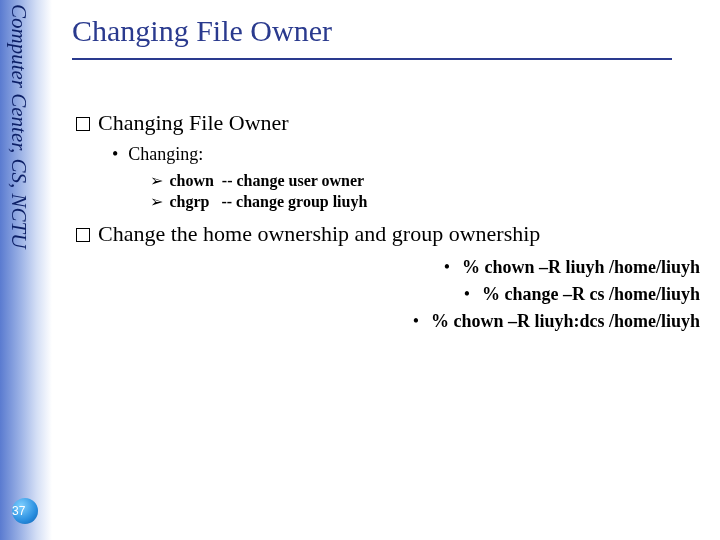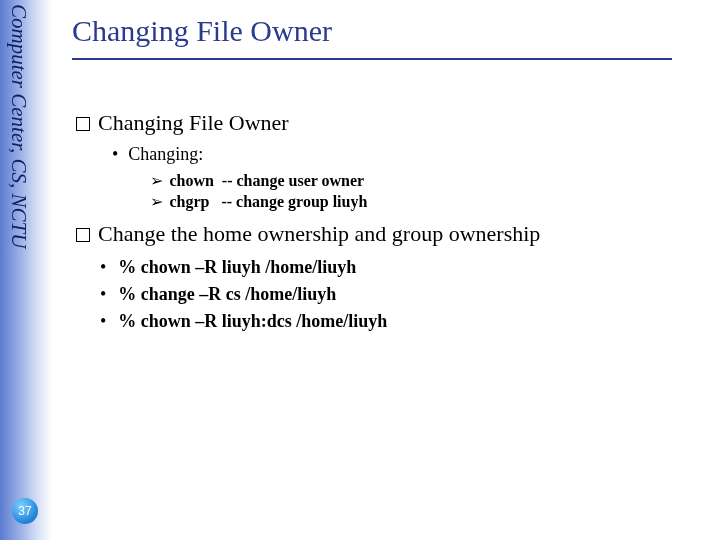--- a/index.html
+++ b/index.html
@@ -95,41 +95,41 @@
     font-weight: bold;
   }
   .desc {
     font-weight: bold;
   }
   .lvl2b {
     margin-left: 24px;
     font-size: 18px;
     font-weight: bold;
     margin-bottom: 6px;
+    text-align: right;
   }
   .lvl2b .dot {
     margin-right: 12px;
     font-weight: normal;
   }
   .h1b {
     font-size: 22px;
     margin: 10px 0 10px 0;
   }
   .page-badge {
     position: absolute;
     left: 12px;
     bottom: 16px;
     width: 26px;
     height: 26px;
     border-radius: 50%;
     background: radial-gradient(circle at 35% 30%, #7fd0ff 0%, #2a8fe0 60%, #0b5fb0 100%);
     color: #ffffff;
     font-size: 12px;
     line-height: 26px;
-    text-align: center;
     font-family: Arial, sans-serif;
   }
 </style>
 </head>
 <body>
 
 <div class="sidebar">
   <div class="sidebar-text-wrap">
     <span class="vtext">Computer Center, CS, NCTU</span>
   </div>

